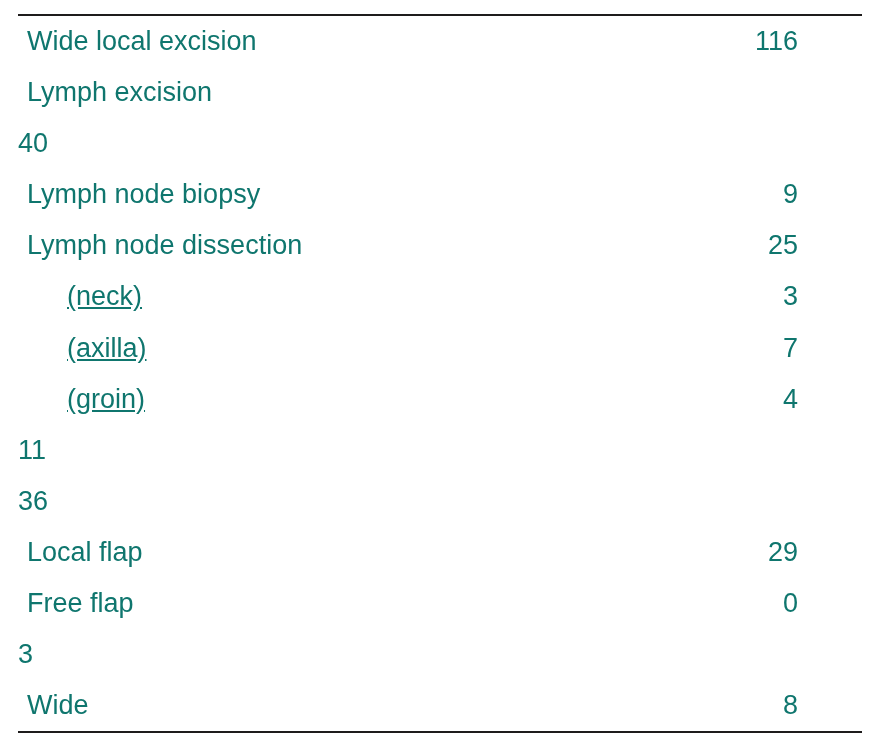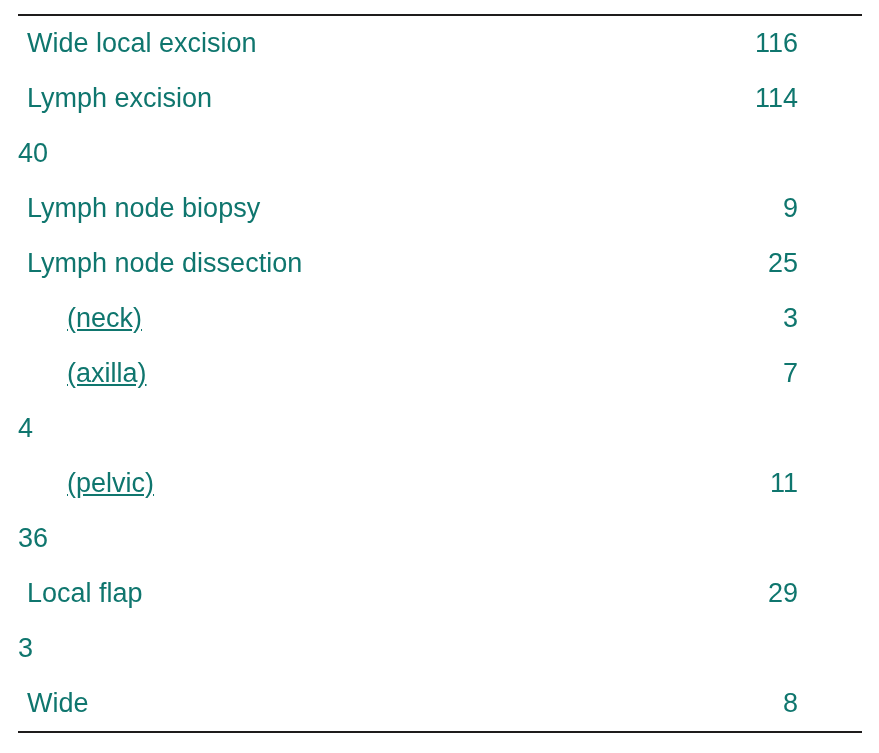--- a/index.html
+++ b/index.html
@@ -51,21 +51,20 @@
 <body>
 
 <div class="table">
 
 <div class="row">
       <span class="label">Wide local excision</span>
       <span class="value">116</span>
     </div>
     <div class="row">
       <span class="label">Lymph excision</span>
-      <span class="value">114</span>
     </div>
     <div class="row">
       <span class="value">40</span>
     </div>
     <div class="row">
       <span class="label">Lymph node biopsy</span>
       <span class="value">9</span>
     </div>
     <div class="row">
       <span class="label">Lymph node dissection</span>
@@ -73,32 +72,36 @@
     </div>
     <div class="row indent">
       <span class="label">(neck)</span>
       <span class="value">3</span>
     </div>
     <div class="row indent">
       <span class="label">(axilla)</span>
       <span class="value">7</span>
     </div>
     <div class="row indent">
+      <span class="label">(groin)</span>
       <span class="value">4</span>
     </div>
     <div class="row indent">
-      <span class="label">(pelvic)</span>
       <span class="value">11</span>
     </div>
     <div class="row">
       <span class="value">36</span>
     </div>
     <div class="row">
       <span class="label">Local flap</span>
       <span class="value">29</span>
+    </div>
+    <div class="row">
+      <span class="label">Free flap</span>
+      <span class="value">0</span>
     </div>
     <div class="row">
       <span class="value">3</span>
     </div>
     <div class="row">
       <span class="label">Wide</span>
       <span class="value">8</span>
     </div>
   </div>
 

